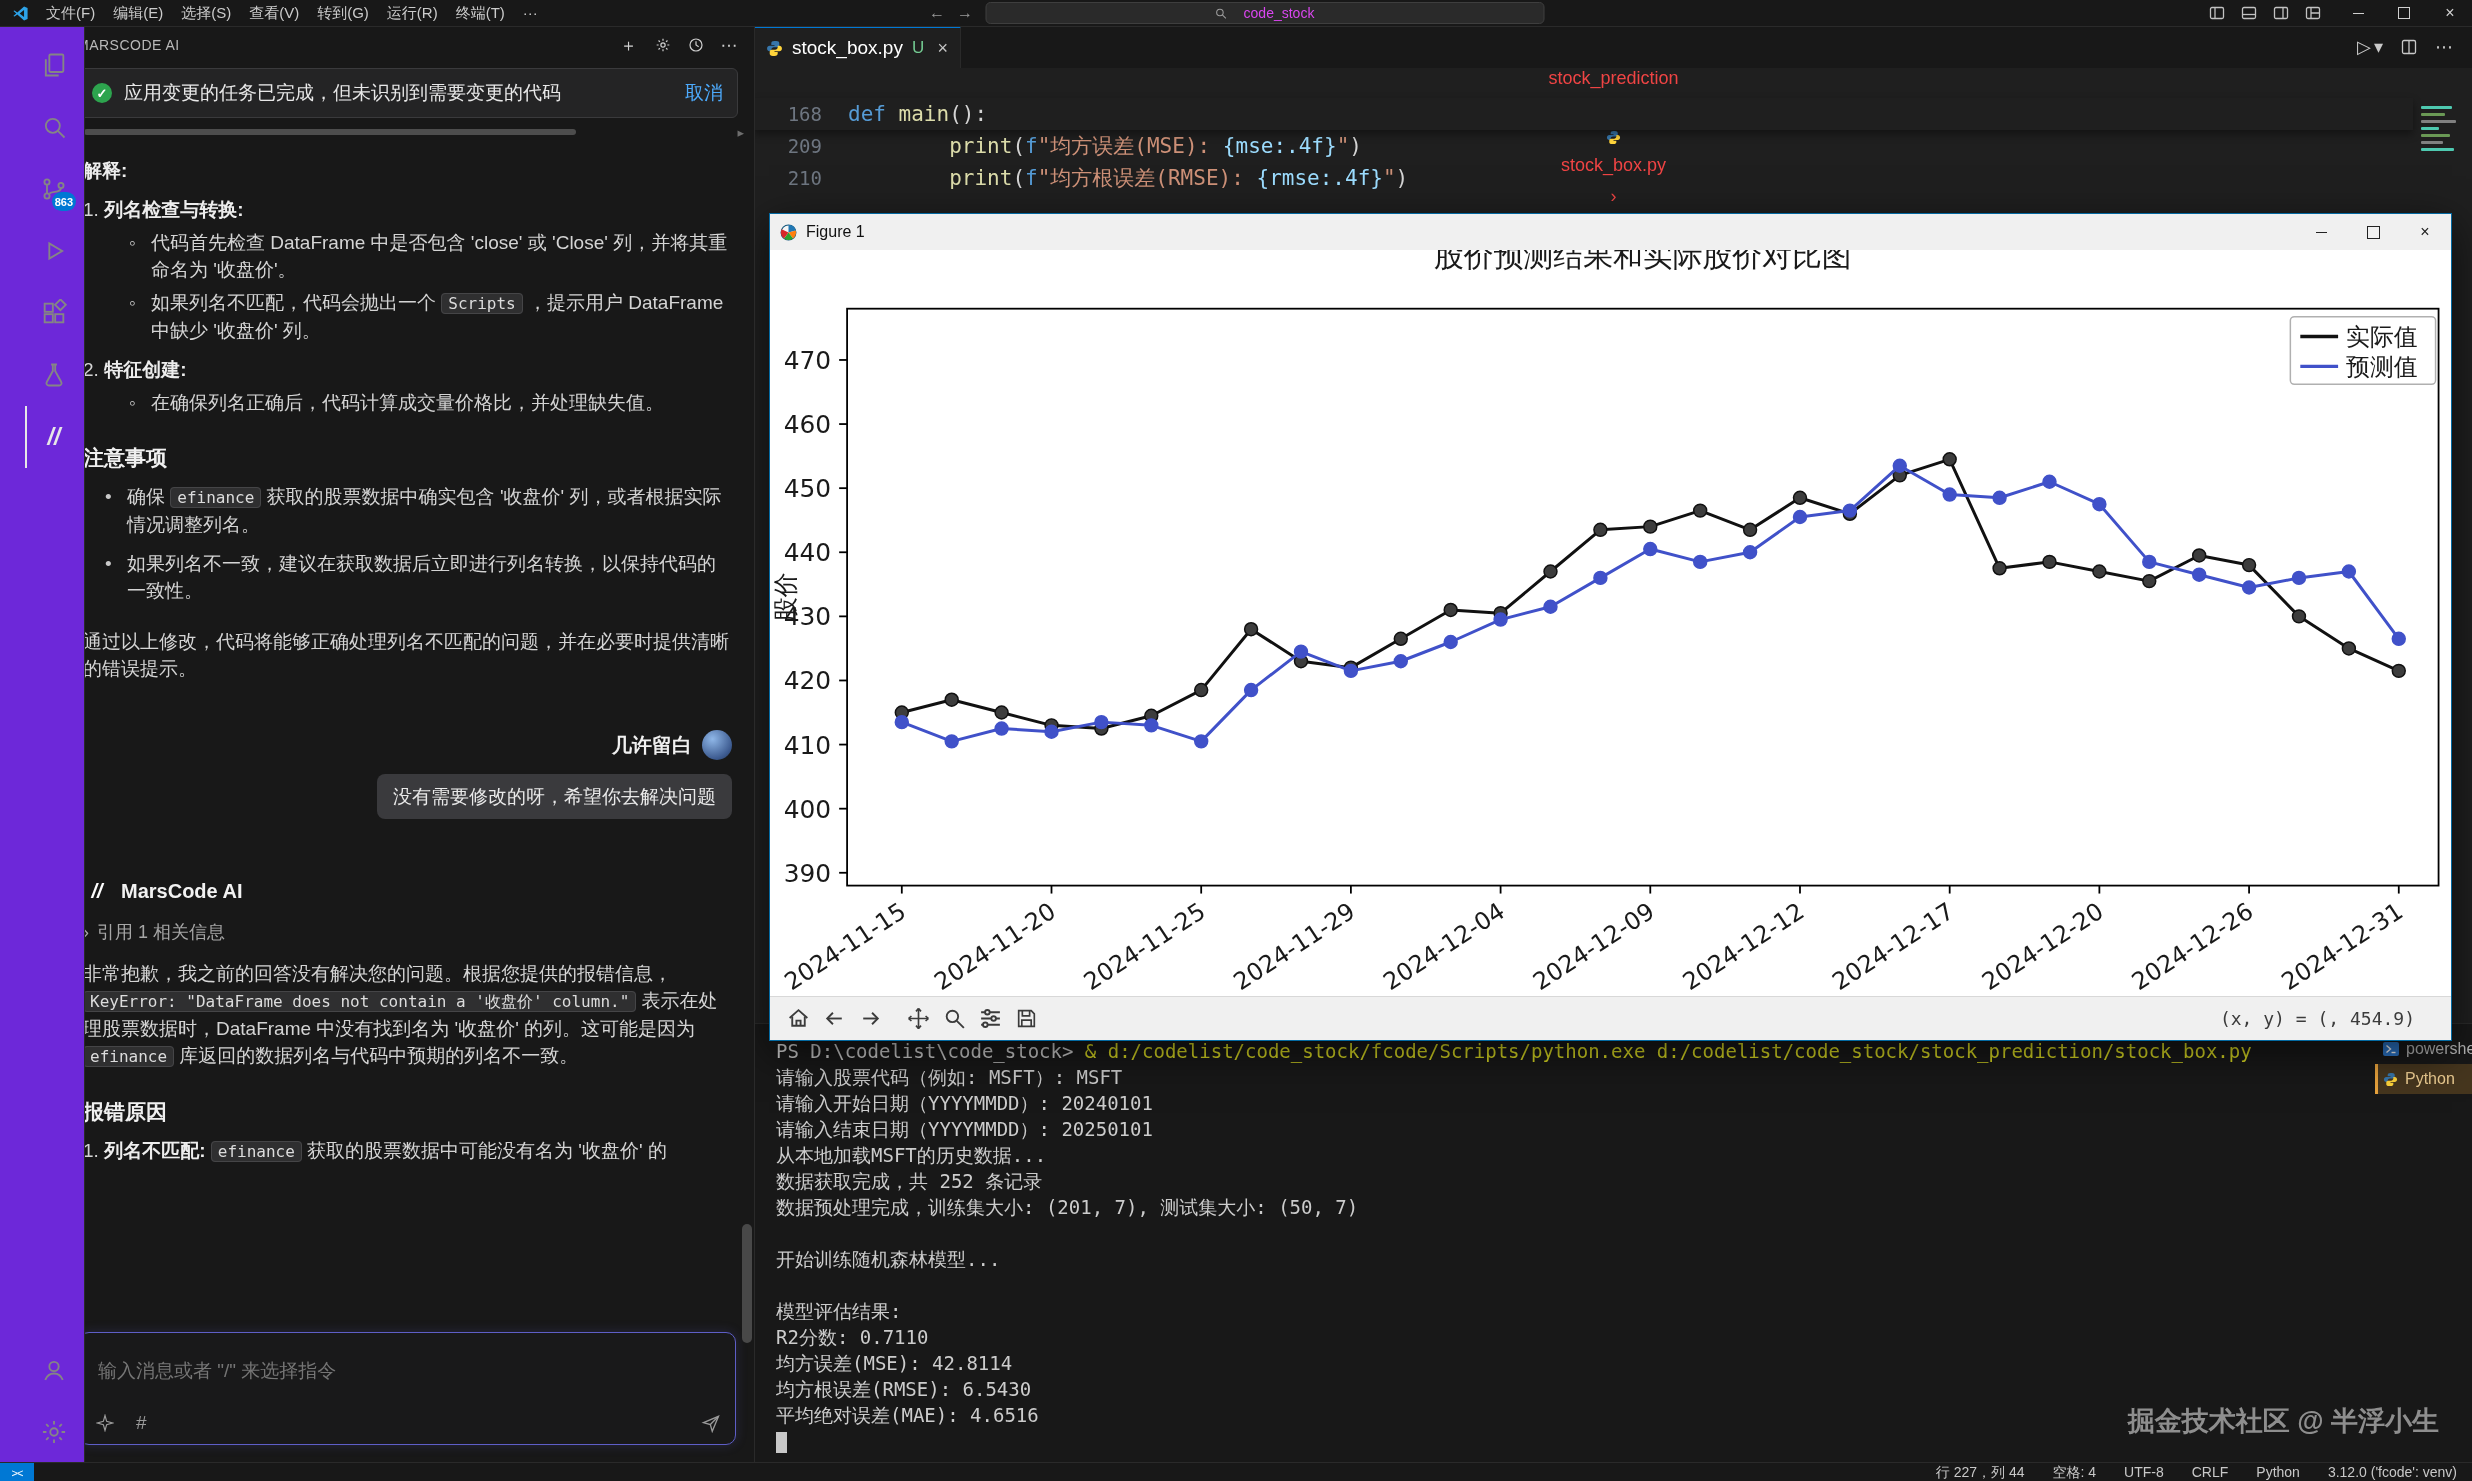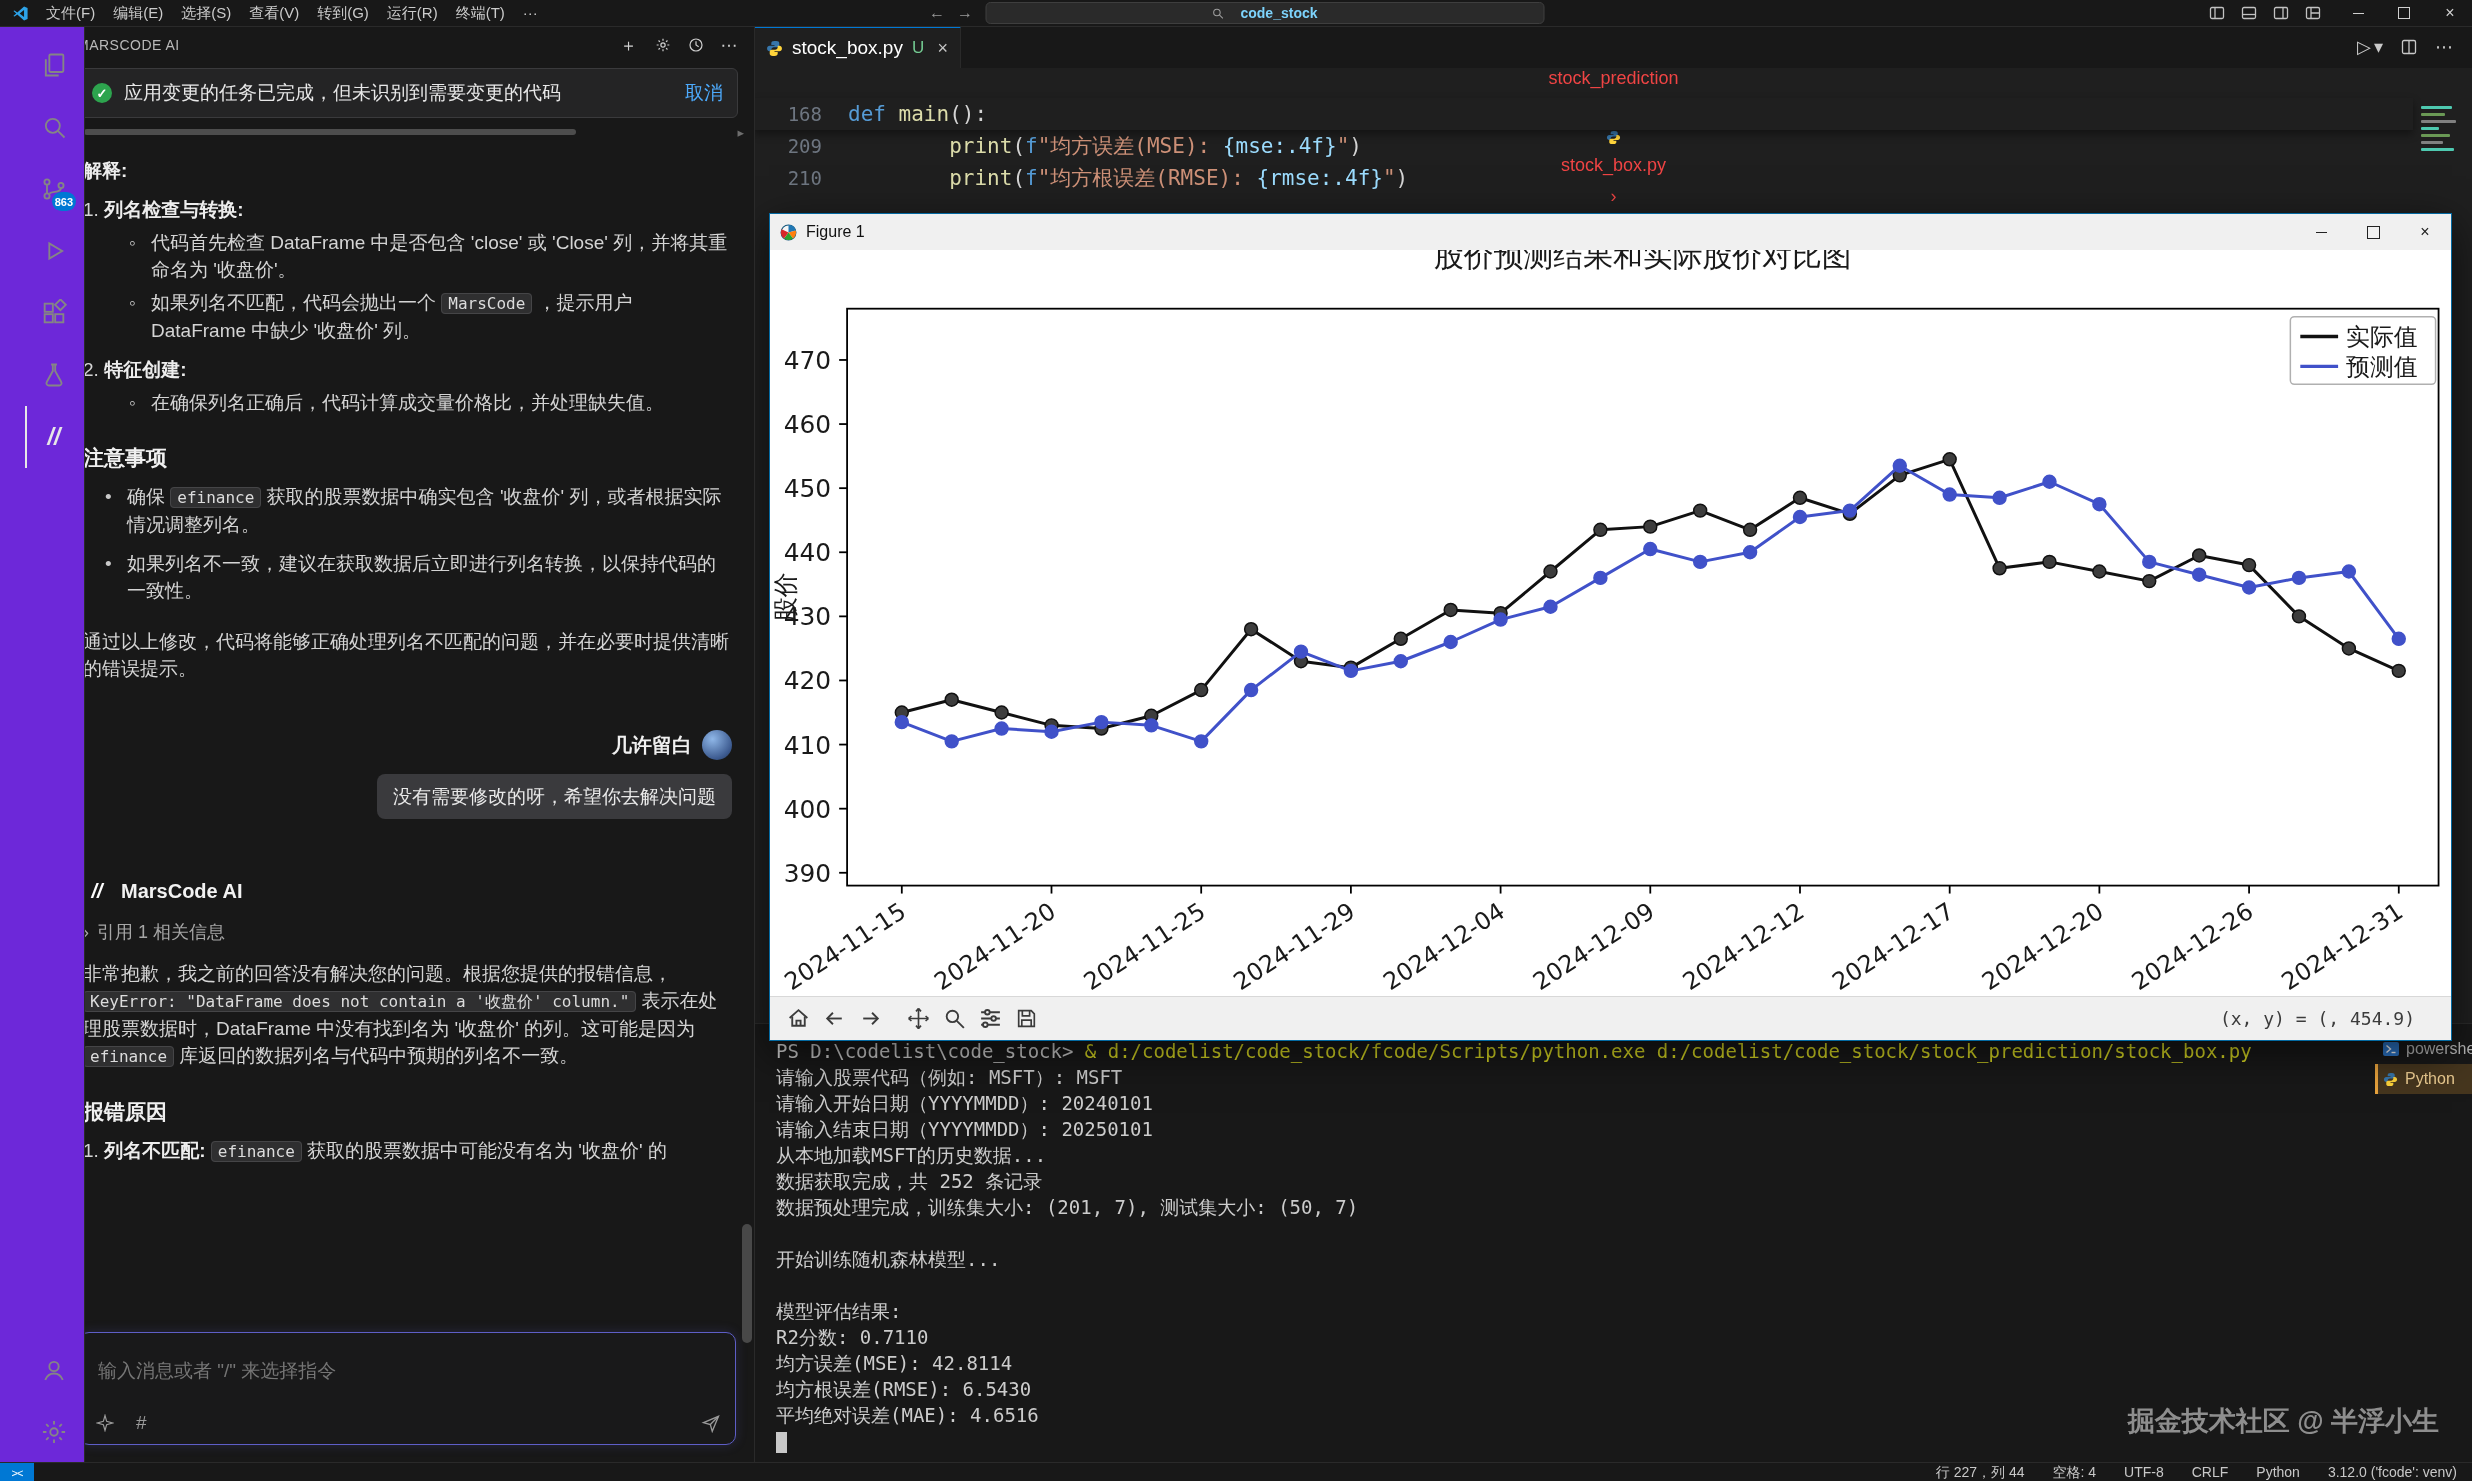--- a/index.html
+++ b/index.html
@@ -10,21 +10,21 @@
   .titlebar{position:absolute;left:0;top:0;right:0;height:26px;background:#181818;
             border-bottom:1px solid #2a2a2a;display:flex;align-items:center;font-size:15px;
             color:#cbcbcb;z-index:60;}
   .vslogo{margin:0 8px 0 12px;display:flex;align-items:center;}
   .menus{display:flex;}
   .menus span{padding:0 9px;white-space:nowrap;}
   .cmd-center{position:absolute;left:50%;top:0;height:26px;transform:translateX(-50%);
               display:flex;align-items:center;gap:12px;}
   .nav-arrow{color:#9a9a9a;font-size:16px;}
   .searchbox{width:557px;height:20px;background:#2a2a2a;border:1px solid #3e3e3e;border-radius:5px;
-             display:flex;align-items:center;justify-content:center;gap:16px;color:#7dd3fc;font-size:14px;font-weight:bold;}
+             display:flex;align-items:center;justify-content:center;gap:16px;color:#d946ef;font-size:14px;}
   .tb-right{margin-left:auto;display:flex;align-items:center;height:26px;}
   .tb-icons{display:flex;gap:16px;margin-right:14px;color:#c2c2c2;}
   .win-ctrl{width:46px;height:26px;display:flex;align-items:center;justify-content:center;color:#d0d0d0;}
   .ctrl-min i{display:block;width:11px;border-top:1.4px solid #d0d0d0;}
   .ctrl-max i{display:block;width:10px;height:10px;border:1.2px solid #d0d0d0;}
   .ctrl-close{font-size:16px;}
 
   
   .activitybar{position:absolute;left:0;top:26px;bottom:19px;width:60px;background:#6d28d9;
                border-right:1px solid #2a2a2a;display:flex;flex-direction:column;align-items:center;
@@ -315,21 +315,21 @@
     </div>
 
     <div class="chat">
       <div class="h">解释:</div>
 
       <div class="num-item">
         <span class="num">1.</span>
         <span class="nt">列名检查与转换:</span>
         <ul class="subs">
           <li><span>代码首先检查 DataFrame 中是否包含 'close' 或 'Close' 列，并将其重命名为 '收盘价'。</span></li>
-          <li><span>如果列名不匹配，代码会抛出一个 </span><code class="chip">MarsCode</code><span> ，提示用户 DataFrame 中缺少 '收盘价' 列。</span></li>
+          <li><span>如果列名不匹配，代码会抛出一个 </span><code class="chip">Scripts</code><span> ，提示用户 DataFrame 中缺少 '收盘价' 列。</span></li>
         </ul>
       </div>
       <div class="num-item">
         <span class="num">2.</span>
         <span class="nt">特征创建:</span>
         <ul class="subs">
           <li><span>在确保列名正确后，代码计算成交量价格比，并处理缺失值。</span></li>
         </ul>
       </div>
 

